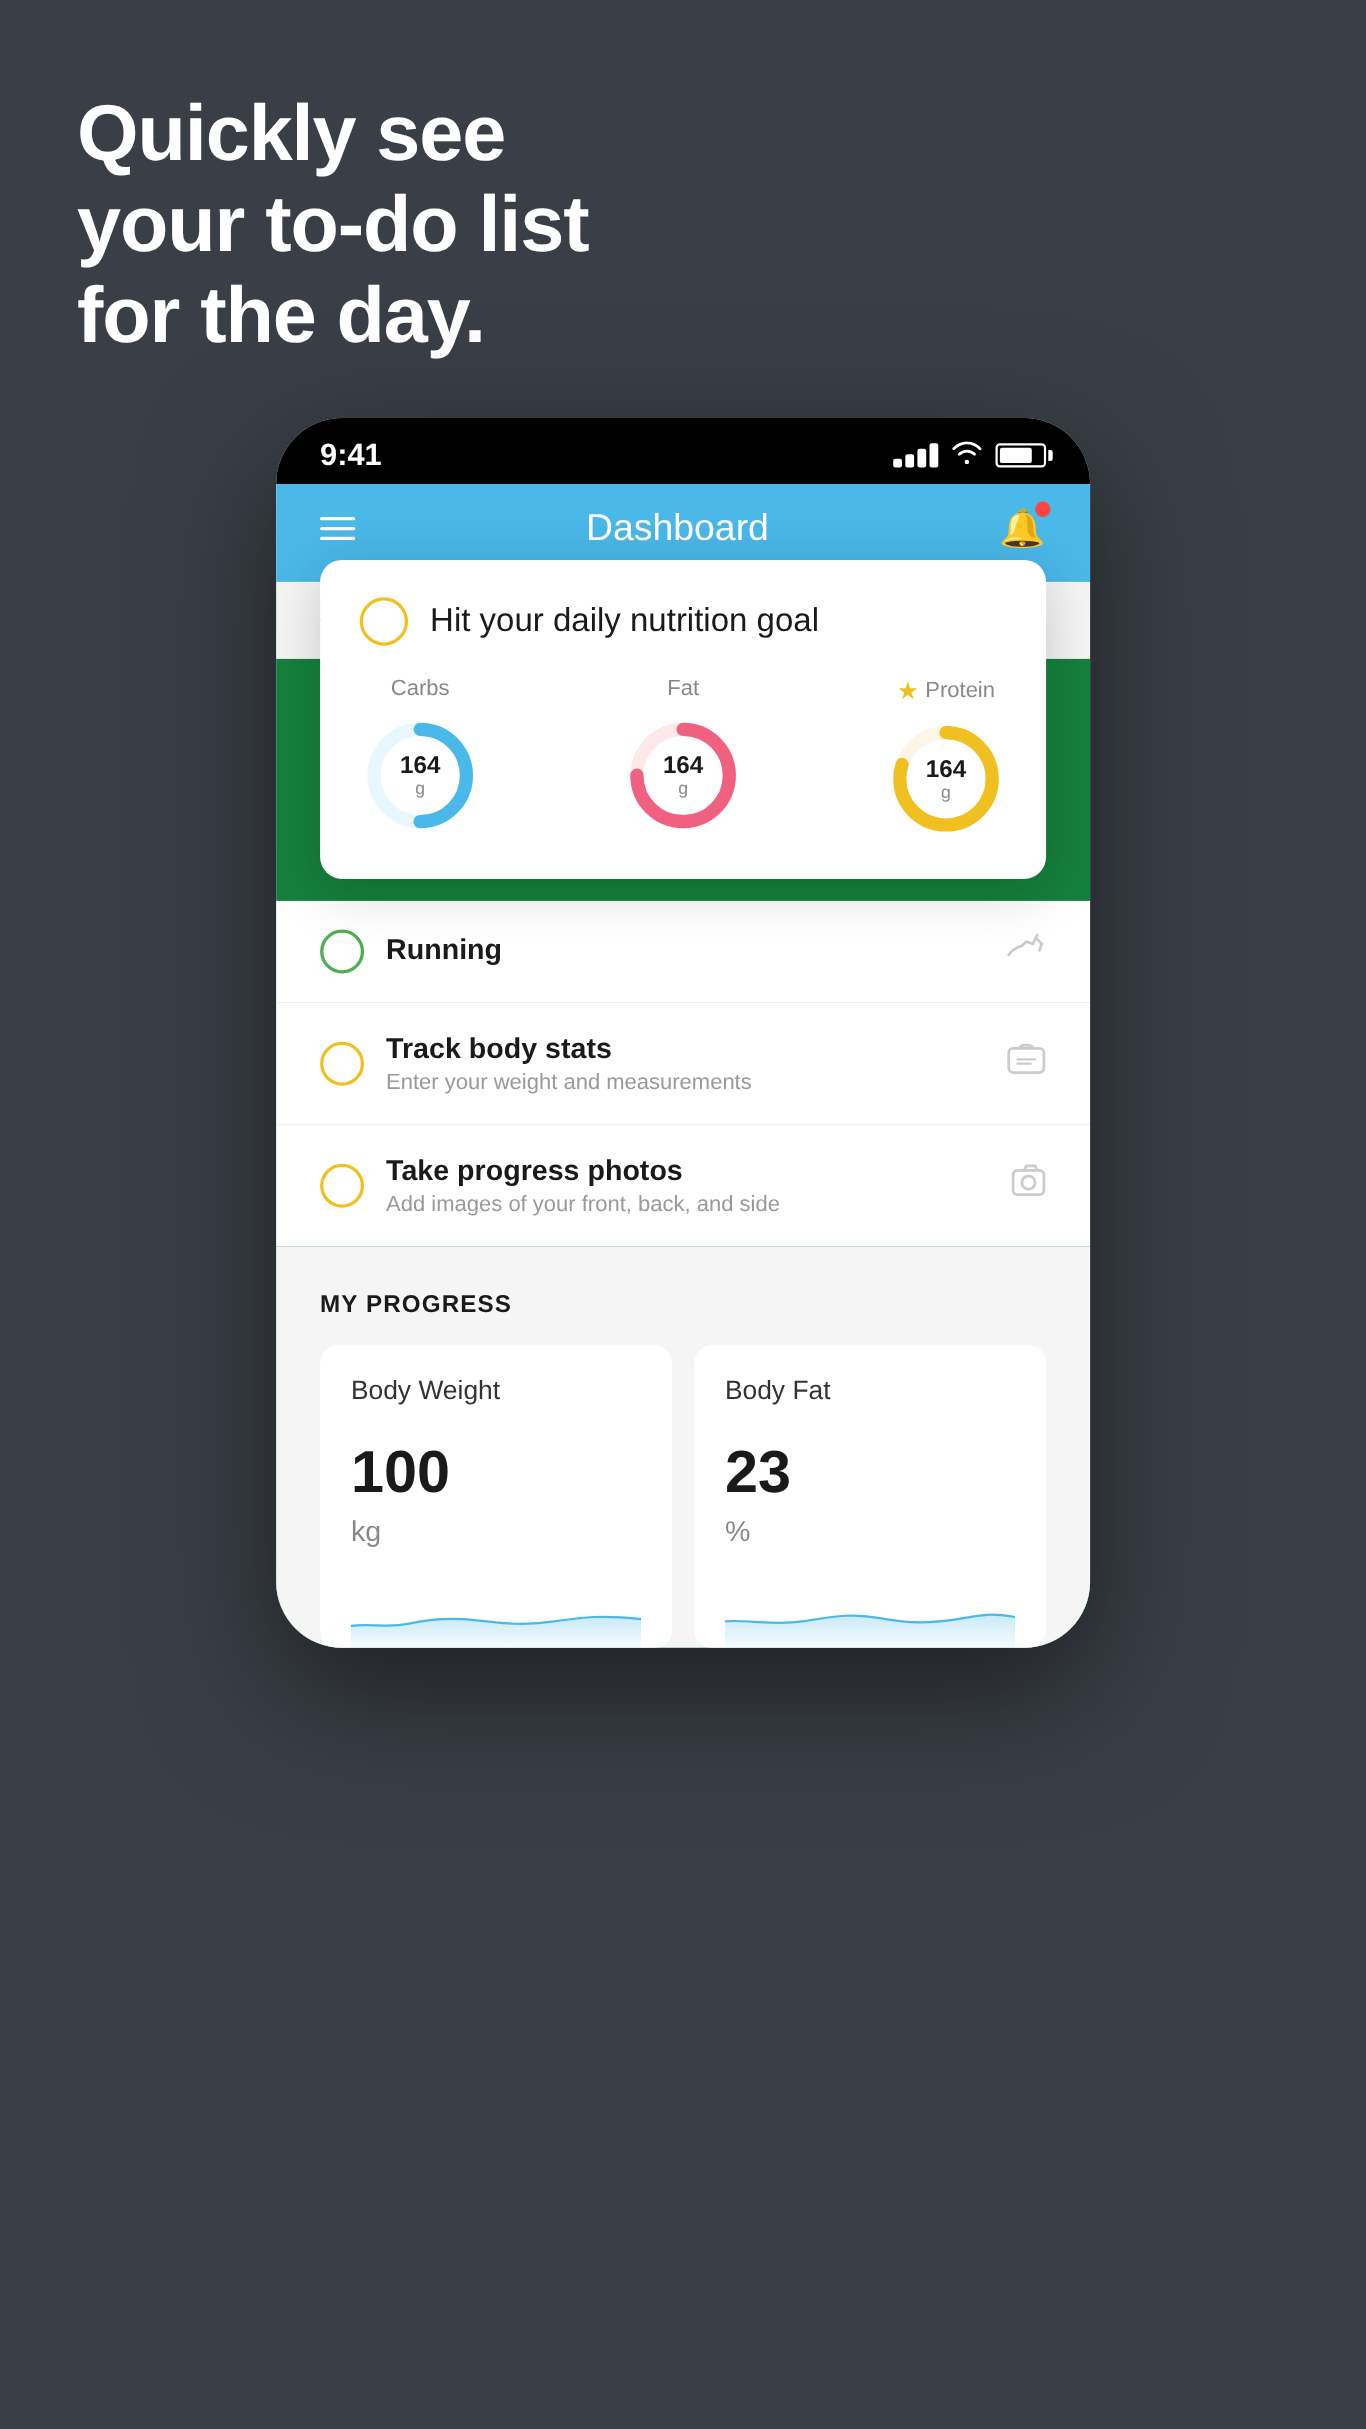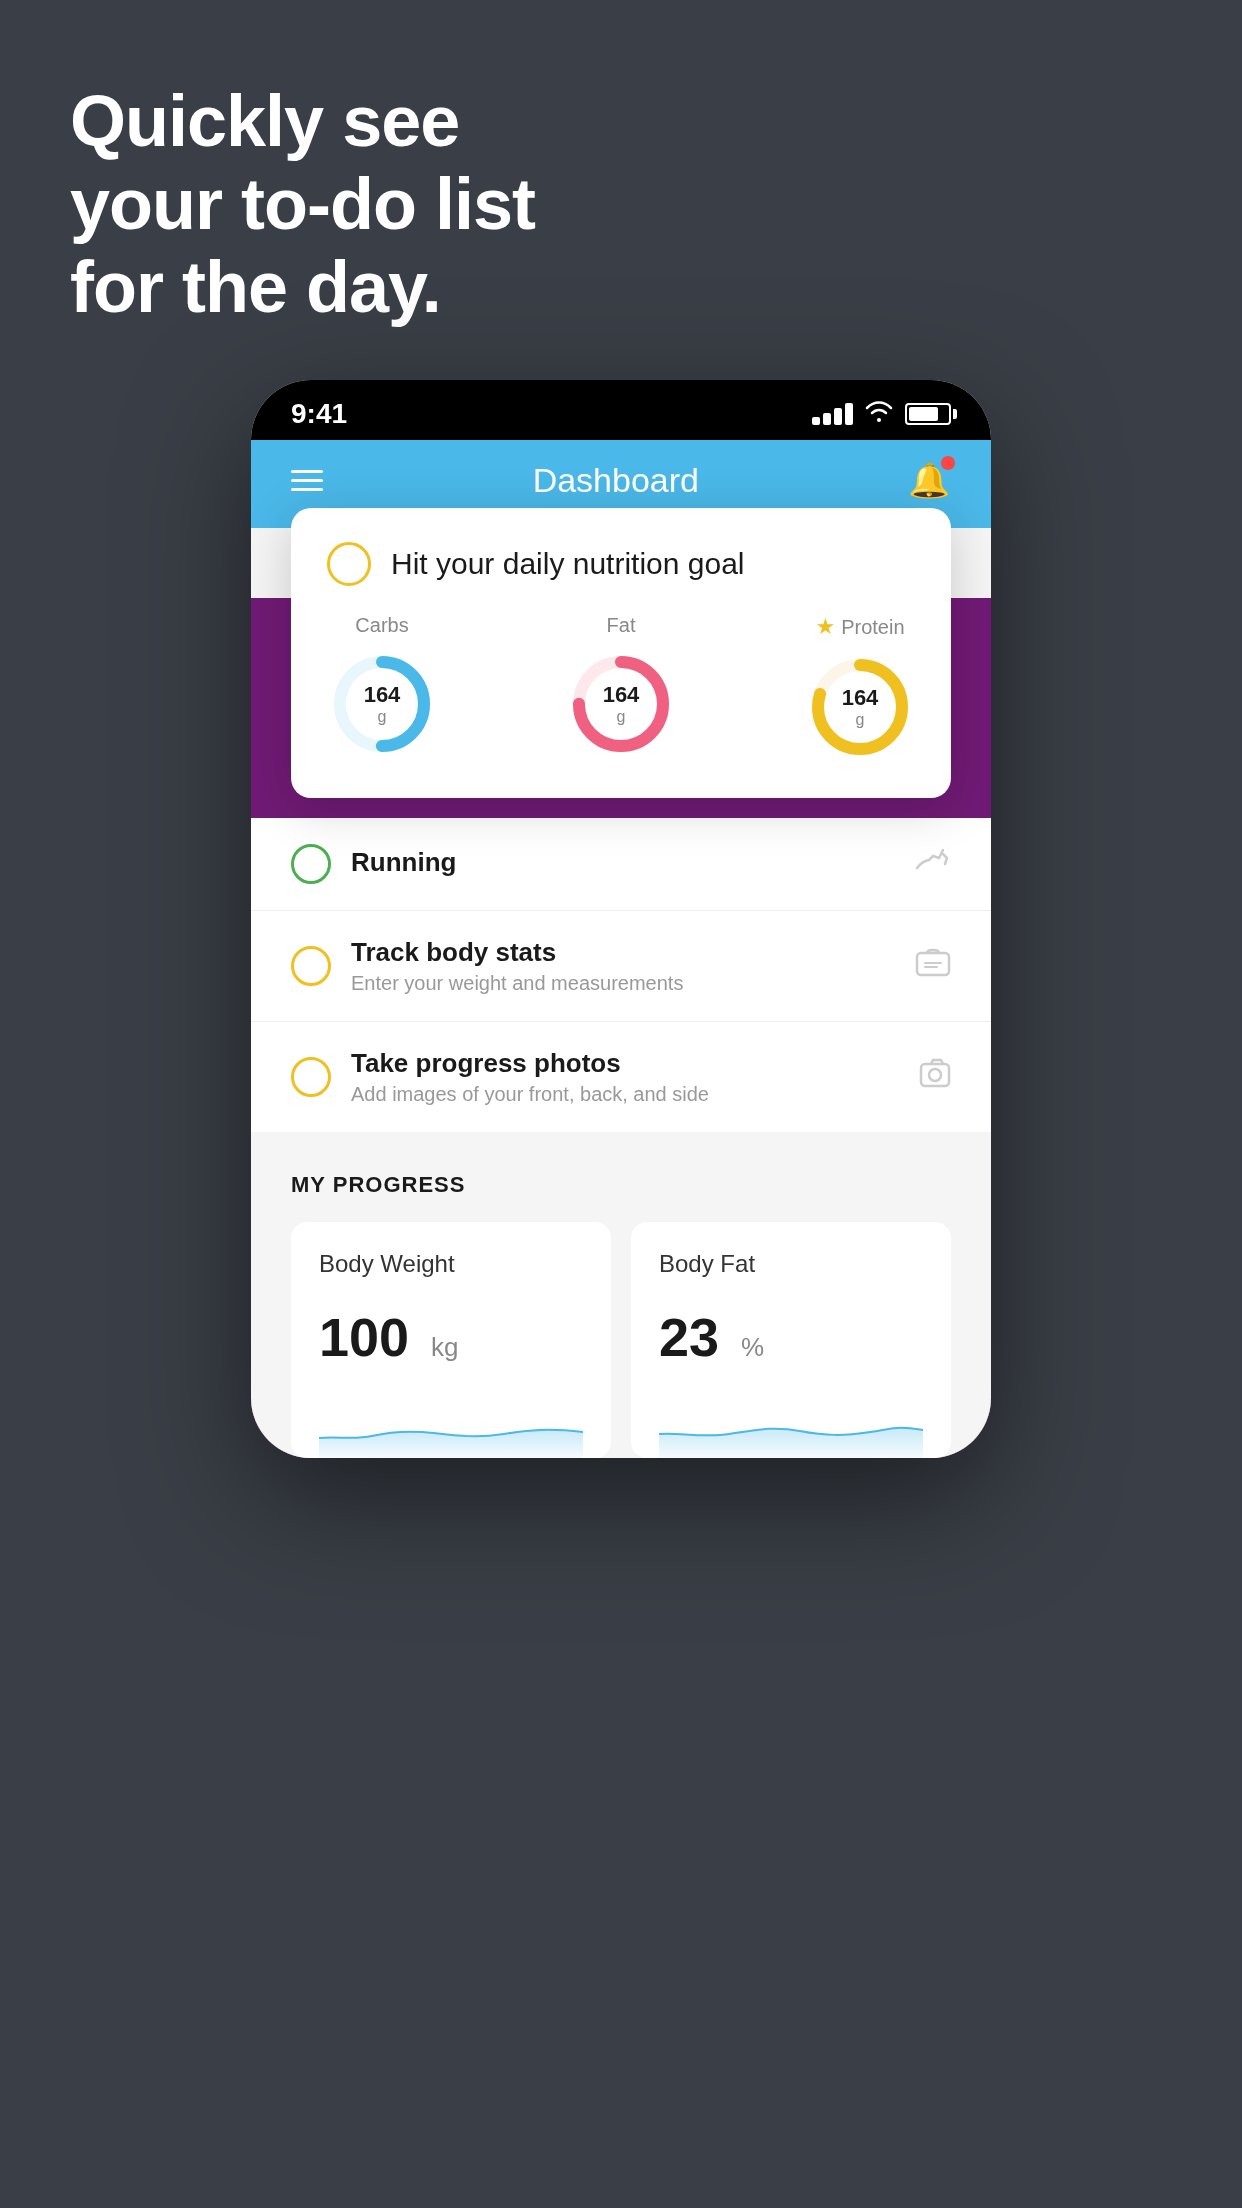--- a/index.html
+++ b/index.html
@@ -144,21 +144,21 @@
       top: -4px;
       right: -4px;
       width: 14px;
       height: 14px;
       background: #ff4444;
       border-radius: 50%;
     }
 
     
     .app-content {
-      background: #701a75;
+      background: #15803d;
       position: relative;
     }
 
     .section-header {
       background: #f5f5f5;
       padding: 28px 40px 16px;
     }
 
     .section-title {
       font-size: 22px;
@@ -345,22 +345,23 @@
 
     .progress-card-title {
       font-size: 24px;
       color: #333;
       margin-bottom: 28px;
     }
 
     .progress-value-row {
       display: flex;
       align-items: baseline;
-      gap: 22px;
+      gap: 8px;
       margin-bottom: 30px;
+      flex-direction: column;
     }
 
     .progress-value {
       font-size: 54px;
       font-weight: 800;
       color: #1a1a1a;
     }
 
     .progress-unit {
       font-size: 26px;

